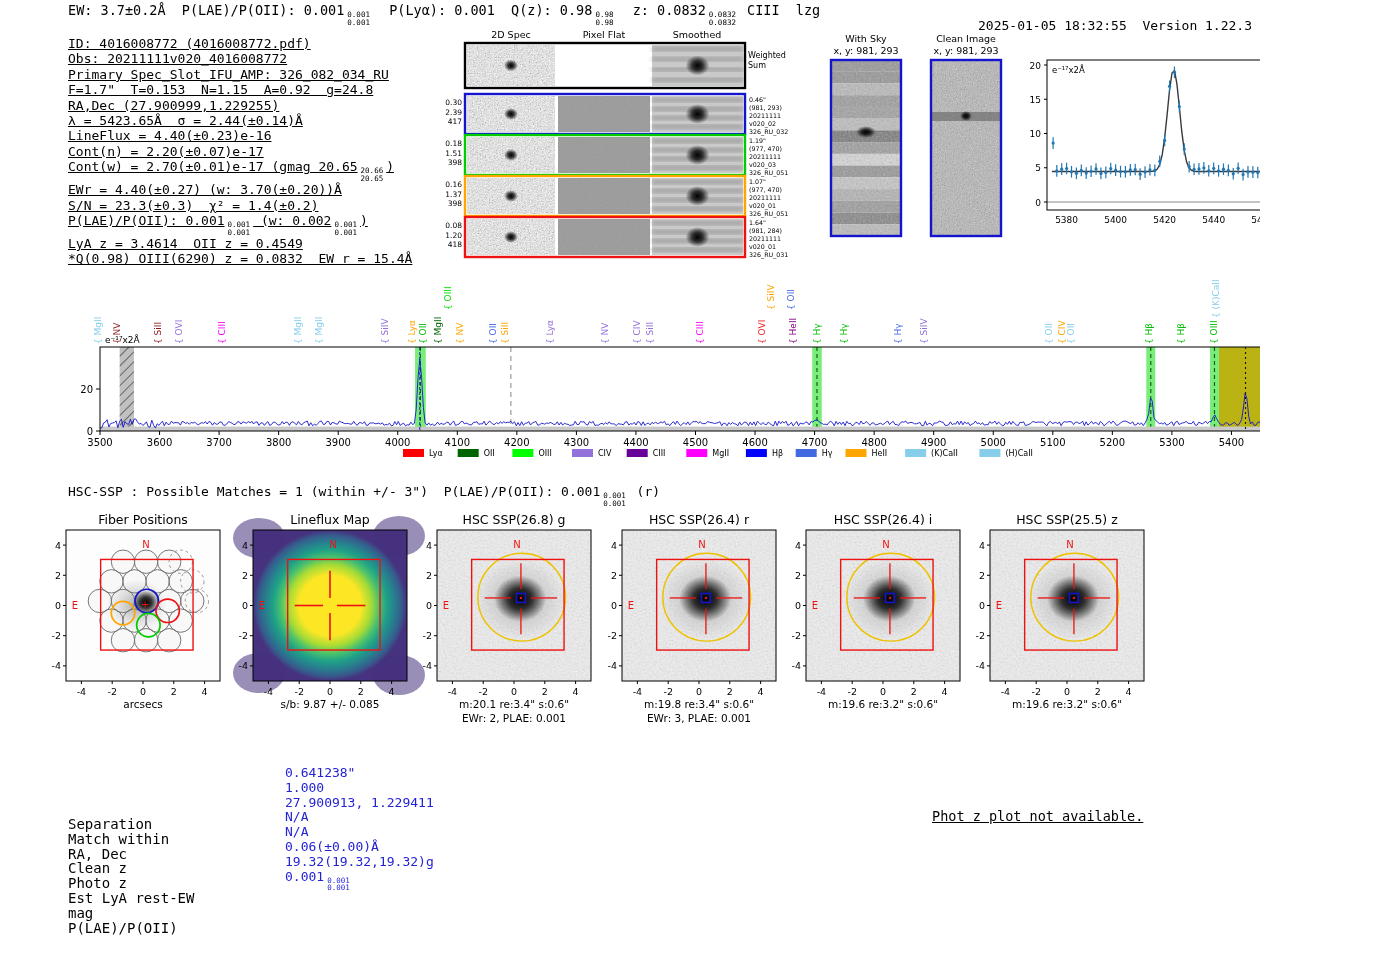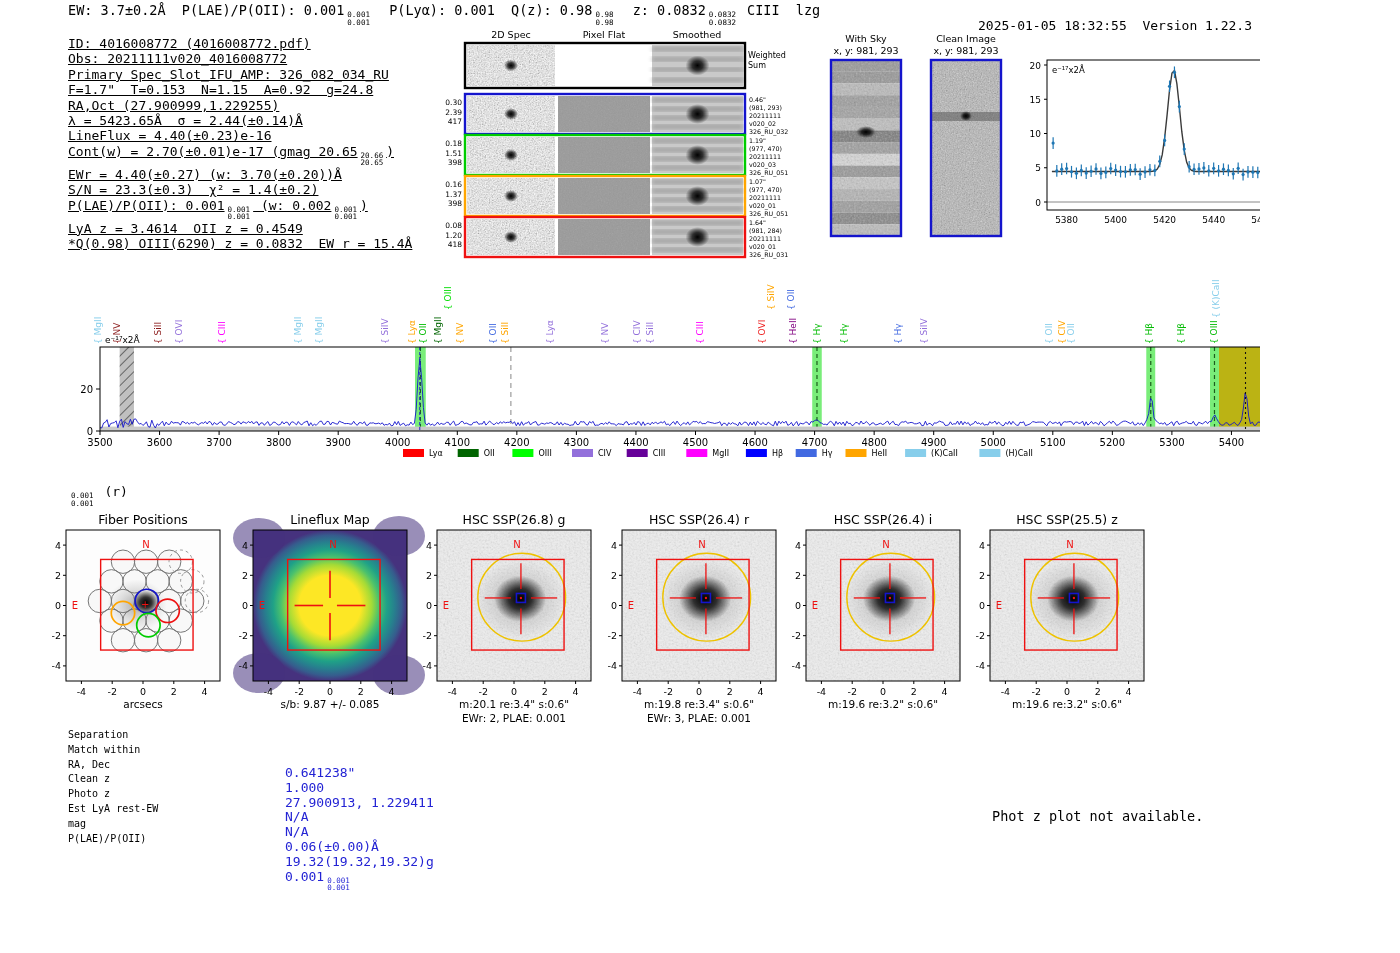--- a/index.html
+++ b/index.html
@@ -6,49 +6,50 @@
   #page{position:relative;width:1260px;height:953px;background:#fff;overflow:hidden;
         font-family:"DejaVu Sans Mono","Liberation Mono",monospace;color:#000;}
   .abs{position:absolute;}
   .line{white-space:pre;font-size:13px;line-height:15.4px;}
   .frac{display:inline-flex;flex-direction:column;font-size:7.5px;line-height:7.5px;
         vertical-align:-2px;margin:0 3px 0 3px;text-align:left;}
   #hdr-left{left:68px;top:3px;font-size:13.5px;}
   #hdr-right{right:8px;top:3px;font-size:13px;}
   #info{left:68px;top:36px;text-decoration:underline;}
   #hscline{left:68px;top:484px;font-size:13px;}
-  #mt-labels{left:68px;top:728px;font-size:10px;line-height:14.8px;white-space:pre;}
+  #mt-labels{left:68px;top:817px;font-size:14px;line-height:14.8px;white-space:pre;}
   #mt-values{left:285px;top:766px;font-size:13px;line-height:14.8px;color:#2323d4;white-space:pre;}
-  #photz{left:992px;top:808px;font-size:13.5px;}
+  #photz{left:932px;top:808px;font-size:13.5px;text-decoration:underline;}
   svg text{user-select:none;}
 </style>
 </head>
 <body>
 <div id="page">
 
 <div class="abs line" id="hdr-left"><span>EW: 3.7±0.2Å  P(LAE)/P(OII): 0.001</span><span class="frac"><span>0.001</span><span>0.001</span></span><span>  P(Lyα): 0.001  Q(z): 0.98</span><span class="frac"><span>0.98</span><span>0.98</span></span><span>  z: 0.0832</span><span class="frac"><span>0.0832</span><span>0.0832</span></span><span> CIII  lzg</span></div>
 <div class="abs line" id="hdr-right">
   <span>2025-01-05 18:32:55</span><span>  </span><span>Version 1.22.3</span>
 </div>
 <div class="abs" id="info">
       <div class="line"><span>ID: 4016008772 (4016008772.pdf)</span></div>
       <div class="line"><span>Obs: 20211111v020_4016008772</span></div>
       <div class="line"><span>Primary Spec_Slot_IFU_AMP: 326_082_034_RU</span></div>
       <div class="line"><span>F=1.7"  T=0.153  N=1.15  A=0.92  g=24.8</span></div>
-      <div class="line"><span>RA,Oct (27.900999,1.229255)</span></div>
+      <div class="line"><span>RA,Dec (27.900999,1.229255)</span></div>
       <div class="line"><span>λ = 5423.65Å  σ = 2.44(±0.14)Å</span></div>
       <div class="line"><span>LineFlux = 4.40(±0.23)e-16</span></div>
+      <div class="line"><span>Cont(n) = 2.20(±0.07)e-17</span></div>
       <div class="line"><span>Cont(w) = 2.70(±0.01)e-17 (gmag 20.65</span><span class="frac"><span>20.66</span><span>20.65</span></span><span>)</span></div>
       <div class="line"><span>EWr = 4.40(±0.27) (w: 3.70(±0.20))Å</span></div>
       <div class="line"><span>S/N = 23.3(±0.3)  χ² = 1.4(±0.2)</span></div>
       <div class="line"><span>P(LAE)/P(OII): 0.001</span><span class="frac"><span>0.001</span><span>0.001</span></span><span> (w: 0.002</span><span class="frac"><span>0.001</span><span>0.001</span></span><span>)</span></div>
       <div class="line"><span>LyA z = 3.4614  OII z = 0.4549</span></div>
       <div class="line"><span>*Q(0.98) OIII(6290) z = 0.0832  EW r = 15.4Å</span></div>
     </div>
-<div class="abs line" id="hscline"><span class="frac"><span>0.001</span><span>0.001</span></span><span> (r)</span></div>
+<div class="abs line" id="hscline"><span>HSC-SSP : Possible Matches = 1 (within +/- 3")  P(LAE)/P(OII): 0.001</span><span class="frac"><span>0.001</span><span>0.001</span></span><span> (r)</span></div>
 <div class="abs" id="mt-labels"><div>Separation</div><div>Match within</div><div>RA, Dec</div><div>Clean z</div><div>Photo z</div><div>Est LyA rest-EW</div><div>mag</div><div>P(LAE)/P(OII)</div></div>
 <div class="abs" id="mt-values"><div><span>0.641238"</span></div><div><span>1.000</span></div><div><span>27.900913, 1.229411</span></div><div><span>N/A</span></div><div><span>N/A</span></div><div><span>0.06(±0.00)Å</span></div><div><span>19.32(19.32,19.32)g</span></div><div><span>0.001</span><span class="frac"><span>0.001</span><span>0.001</span></span></div></div>
 <div class="abs" id="photz">Phot z plot not available.</div>
 
 <svg id="gfx" class="abs" style="left:0;top:0" width="1400" height="953" viewBox="0 0 1400 953">
   <defs>
     <filter id="nz1" x="0" y="0" width="100%" height="100%">
       <feTurbulence type="fractalNoise" baseFrequency="0.75" numOctaves="2" seed="7" result="t"></feTurbulence>
       <feColorMatrix in="t" type="saturate" values="0"></feColorMatrix>
     </filter>

